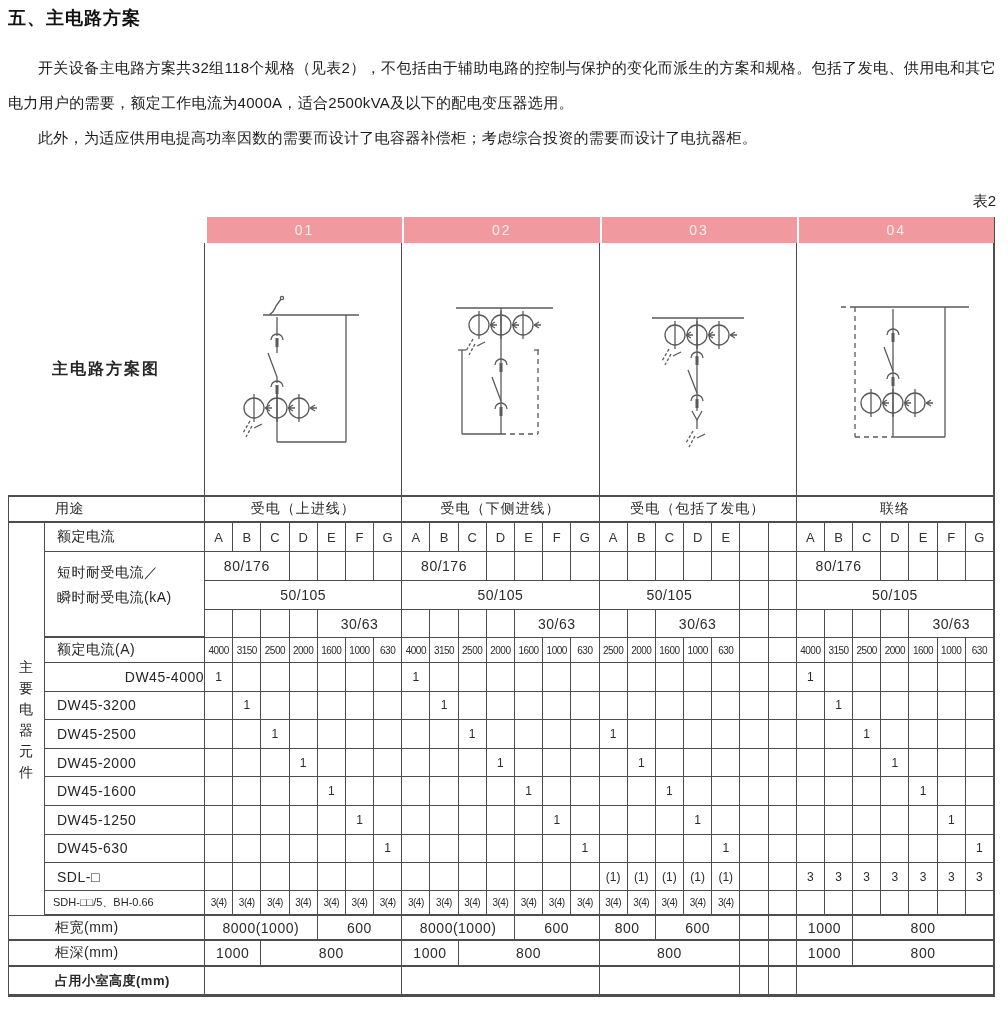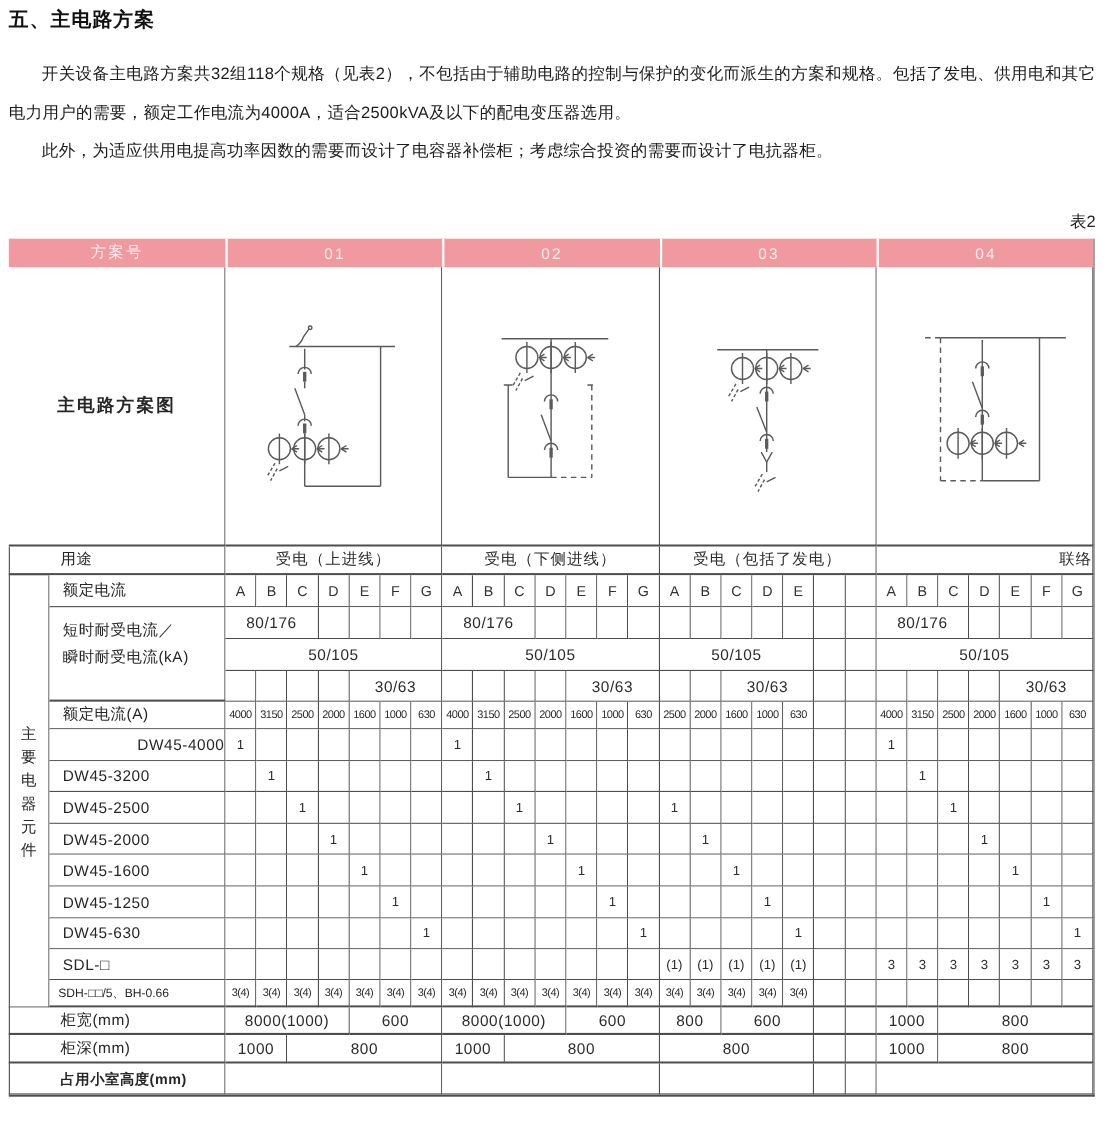--- a/index.html
+++ b/index.html
@@ -51,23 +51,20 @@
 <div class="page">
   <div class="doc-title">五、主电路方案</div>
   <div class="body-text">
     <p>开关设备主电路方案共32组118个规格（见表2），不包括由于辅助电路的控制与保护的变化而派生的方案和规格。包括了发电、供用电和其它电力用户的需要，额定工作电流为4000A，适合2500kVA及以下的配电变压器选用。</p>
     <p>此外，为适应供用电提高功率因数的需要而设计了电容器补偿柜；考虑综合投资的需要而设计了电抗器柜。</p>
   </div>
   <div class="table-tag">表2</div>
 
   <div class="grid">
     <div class="left-edge"></div>
-  <div class="cell hdr" style="grid-area: 1 / 1 / auto / 3;">
-        <span>方案号</span>
-      </div>
       <div class="cell hdr hdr-num" style="grid-area: 1 / 3 / auto / 10;">
         <span>01</span>
       </div>
       <div class="cell hdr hdr-num" style="grid-area: 1 / 10 / auto / 17;">
         <span>02</span>
       </div>
       <div class="cell hdr hdr-num" style="grid-area: 1 / 17 / auto / 24;">
         <span>03</span>
       </div>
       <div class="cell hdr hdr-num" style="grid-area: 1 / 24 / auto / 31;">
@@ -201,21 +198,21 @@
       </div>
       <div class="cell c-usage thick" style="grid-area: 3 / 3 / auto / span 7;">
         <span>受电（上进线）</span>
       </div>
       <div class="cell c-usage thick" style="grid-area: 3 / 10 / auto / span 7;">
         <span>受电（下侧进线）</span>
       </div>
       <div class="cell c-usage thick" style="grid-area: 3 / 17 / auto / span 7;">
         <span>受电（包括了发电）</span>
       </div>
-      <div class="cell c-usage thick" style="grid-area: 3 / 24 / auto / span 7; justify-content: flex-end;">
+      <div class="cell c-usage thick" style="grid-area: 3 / 24 / auto / span 7;">
         <span>联络</span>
       </div>
       <div class="cell lbl " style="grid-area: 4 / 2 / auto / 3;">
         <span>额定电流</span>
       </div>
       <div class="cell c-spec" style="grid-area: 4 / 3 / auto / span 1;">
         <span>A</span>
       </div>
       <div class="cell c-spec" style="grid-area: 4 / 4 / auto / span 1;">
         <span>B</span>

